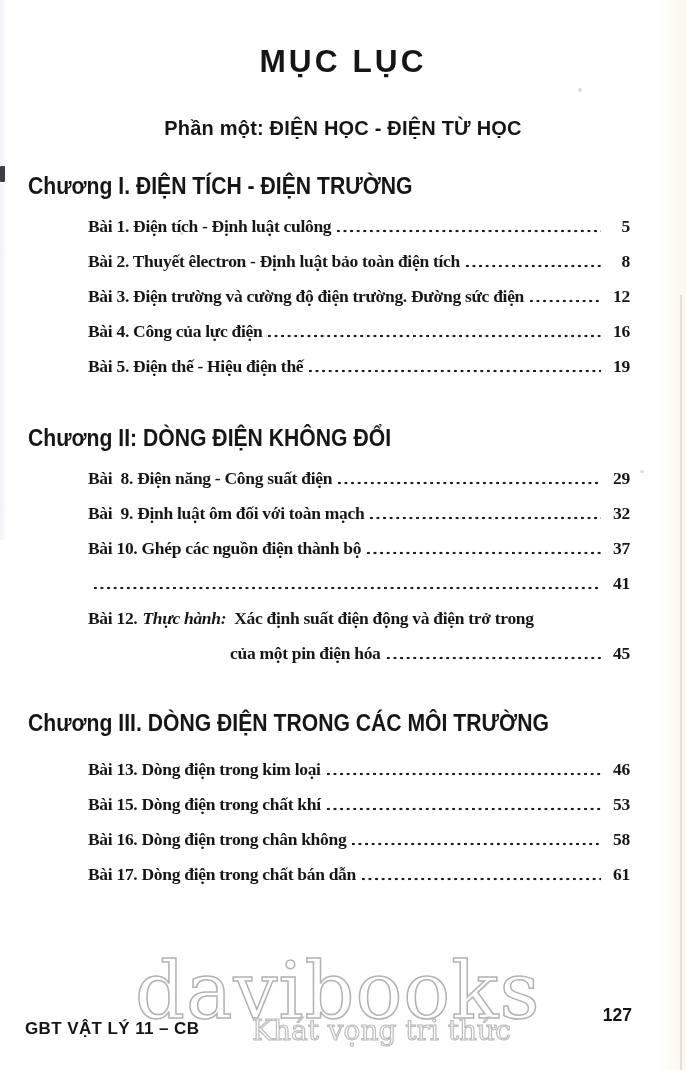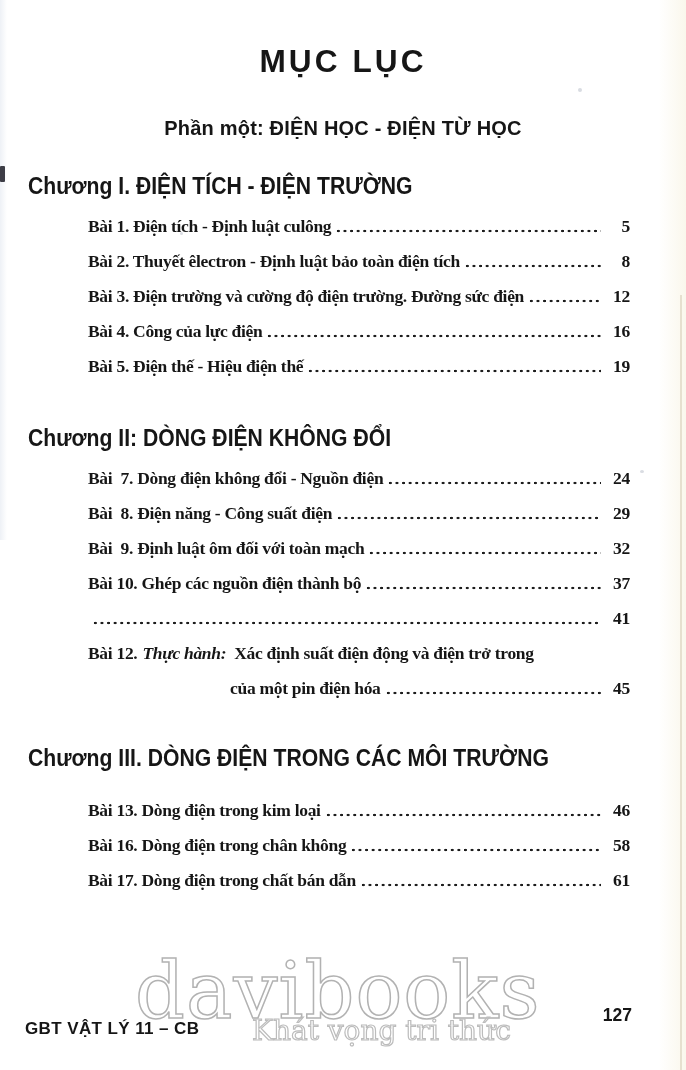--- a/index.html
+++ b/index.html
@@ -37,21 +37,21 @@
     transform:scaleX(0.92);
     transform-origin:left center;
     white-space:pre;
   }
   .chap1{margin-top:33px;}
   .chap2{margin-top:47px;}
   .chap3{margin-top:45px;}
 
   
   .entries{margin:16px 56px 0 88px;font-family:Liberation Serif, serif;}
-  .entries3{margin-top:28px;}
+  .entries3{margin-top:22px;}
   .row{
     display:flex;align-items:baseline;
     height:22px;margin-bottom:13px;
     font-size:17.5px;font-weight:700;
     letter-spacing:-0.3px;
   }
   .lbl{white-space:pre;}
   .lbl em{font-style:italic;margin:0 8px 0 5px;}
   .dots{
     flex:1;min-width:8px;height:6px;
@@ -140,25 +140,20 @@
           <span class="dots"></span>
           <span class="pg">19</span>
         </div>
       </div>
     </section>
 
     <section>
       <h3 class="chap chap2">Chương II: DÒNG ĐIỆN KHÔNG ĐỔI</h3>
       <div class="entries">
         <div class="row">
-          <span class="lbl">Bài  7. Dòng điện không đổi - Nguồn điện</span>
-          <span class="dots"></span>
-          <span class="pg">24</span>
-        </div>
-        <div class="row">
           <span class="lbl">Bài  8. Điện năng - Công suất điện</span>
           <span class="dots"></span>
           <span class="pg">29</span>
         </div>
         <div class="row">
           <span class="lbl">Bài  9. Định luật ôm đối với toàn mạch</span>
           <span class="dots"></span>
           <span class="pg">32</span>
         </div>
         <div class="row">
@@ -183,20 +178,25 @@
 
     <section>
       <h3 class="chap chap3">Chương III. DÒNG ĐIỆN TRONG CÁC MÔI TRƯỜNG</h3>
       <div class="entries entries3">
         <div class="row">
           <span class="lbl">Bài 13. Dòng điện trong kim loại</span>
           <span class="dots"></span>
           <span class="pg">46</span>
         </div>
         <div class="row">
+          <span class="lbl">Bài 15. Dòng điện trong chất khí</span>
+          <span class="dots"></span>
+          <span class="pg">53</span>
+        </div>
+        <div class="row">
           <span class="lbl">Bài 16. Dòng điện trong chân không</span>
           <span class="dots"></span>
           <span class="pg">58</span>
         </div>
         <div class="row">
           <span class="lbl">Bài 17. Dòng điện trong chất bán dẫn</span>
           <span class="dots"></span>
           <span class="pg">61</span>
         </div>
       </div>

